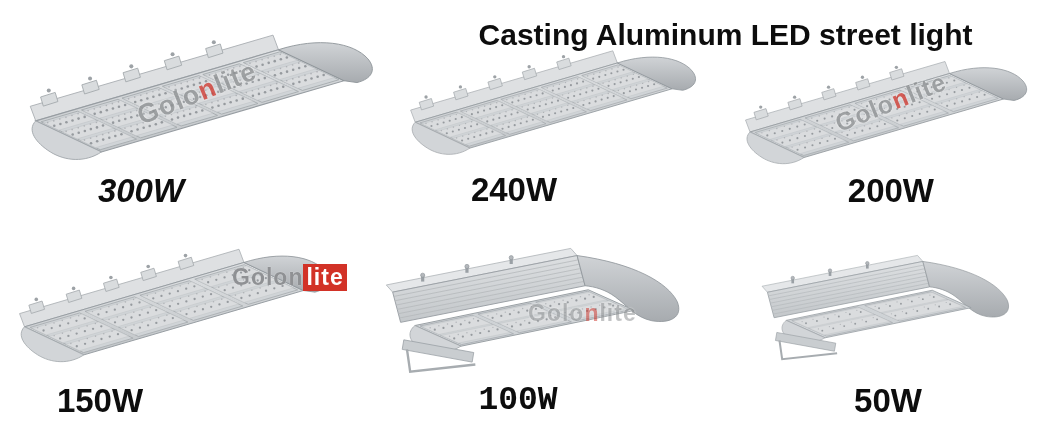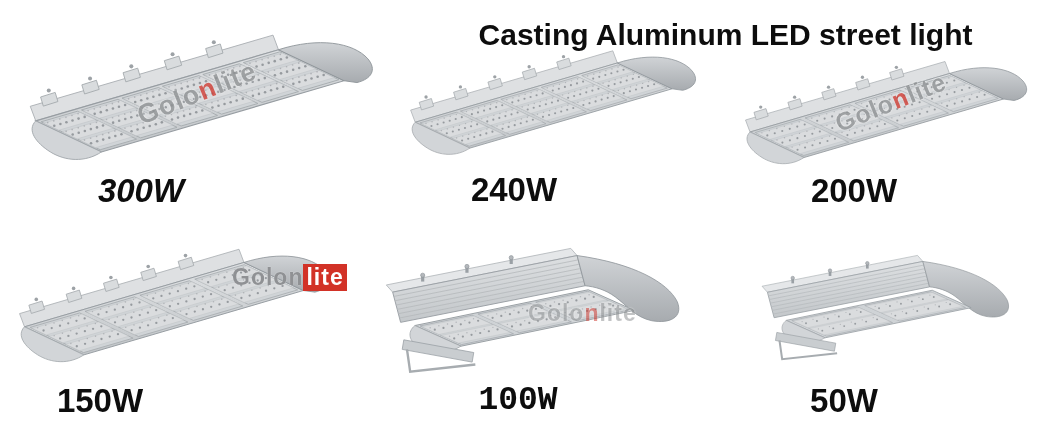--- a/index.html
+++ b/index.html
@@ -23,24 +23,24 @@
   .p3 { left:8px;   top:234px; width:330px; height:146px; }
   .p4 { left:372px; top:244px; width:318px; height:136px; }
   .p5 { left:750px; top:244px; width:268px; height:130px; }
 
   .wlabel {
     position:absolute; width:160px; text-align:center;
     font-size:33px; font-weight:bold; color:#0d0d0d; white-space:nowrap;
   }
   .l0 { left:61px;  top:172px;font-style:italic; }
   .l1 { left:434px; top:158px;margin-top:13px; }
-  .l2 { left:774px; top:172px; }
+  .l2 { left:774px; top:172px;text-align:right; }
   .l3 { left:20px;  top:382px; }
   .l4 { left:438px; top:382px;font-family:Liberation Mono, monospace; }
-  .l5 { left:764px; top:382px; }
+  .l5 { left:808px; top:382px; }
 
   .wm {
     position:absolute; font-weight:bold; white-space:nowrap;
     letter-spacing:1px;
   }
   .wm .g { color:rgba(125,128,131,0.85); text-shadow:0 0 2px rgba(255,255,255,0.95), 0 0 1px rgba(255,255,255,0.9); }
   .wm .r { color:rgba(204,42,32,0.9); text-shadow:0 0 2px rgba(255,255,255,0.8); }
   .wm-rotated { transform:rotate(-22deg); opacity:0.8; }
   .wm0 { left:128px; top:52px; font-size:27px; }
   .wm2 { left:116px; top:34px; font-size:25px; }

